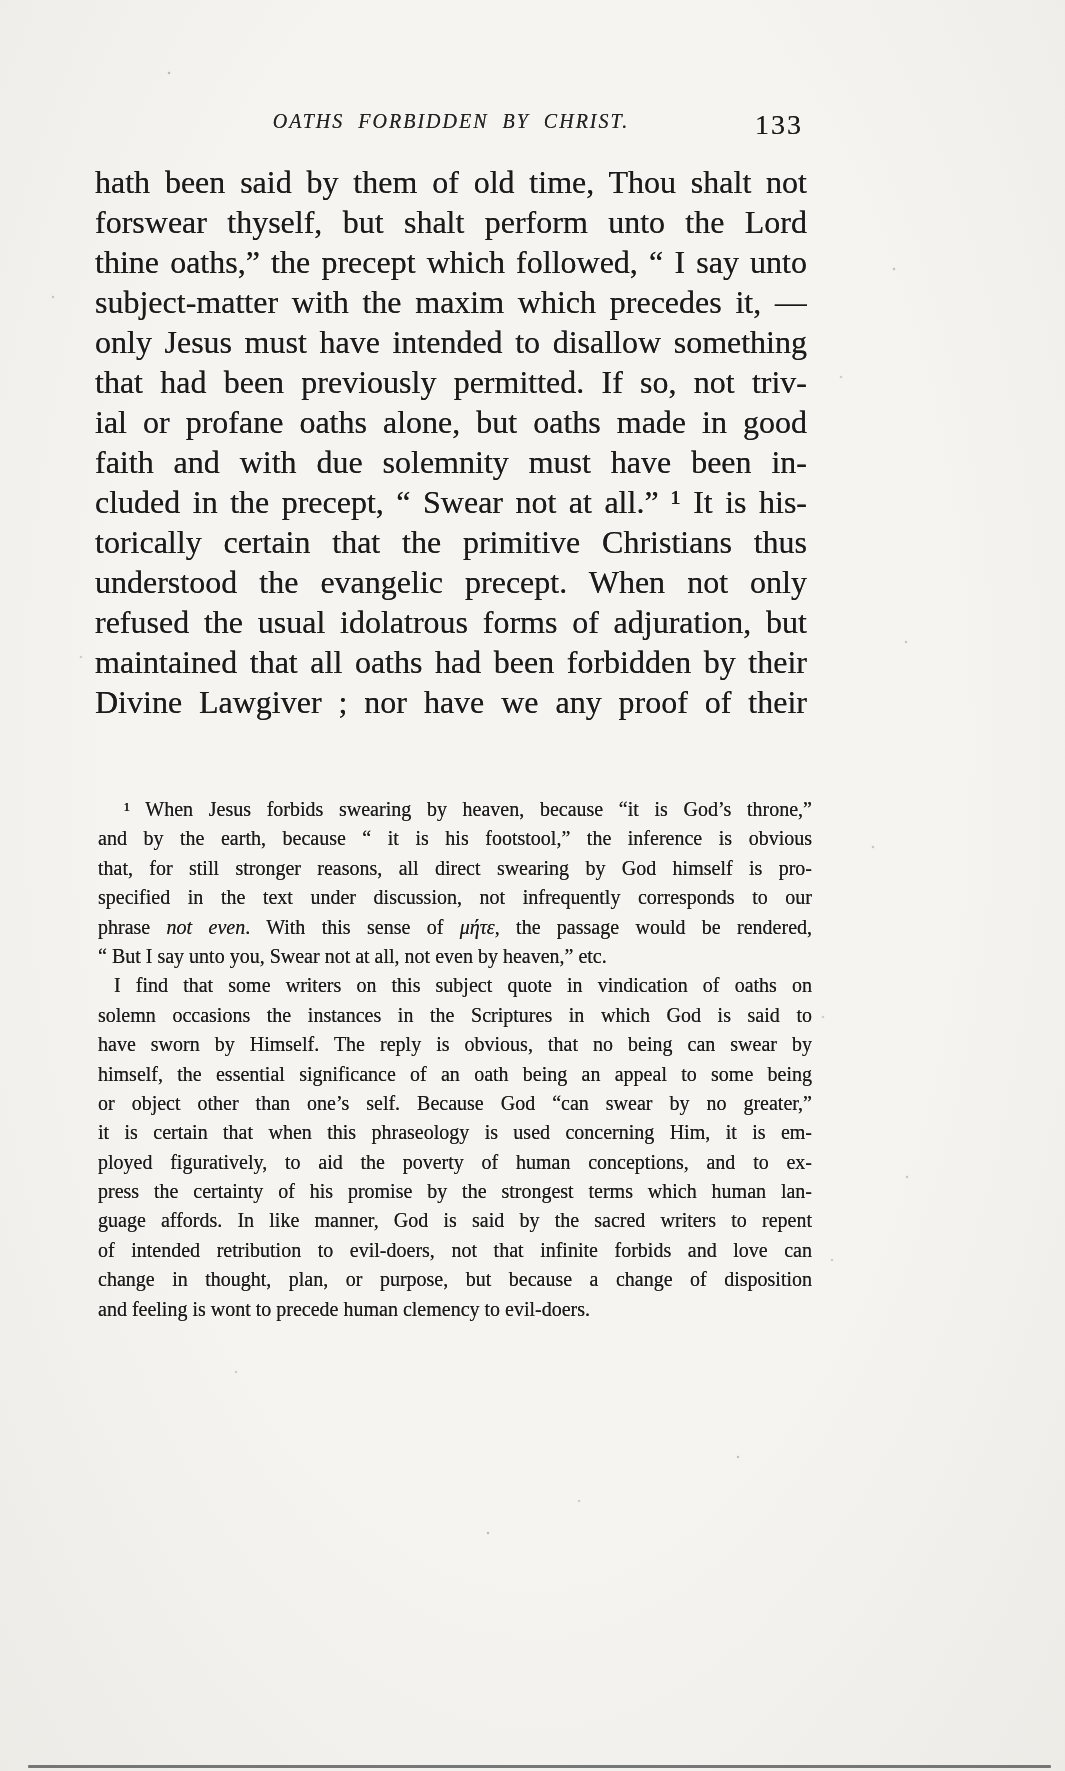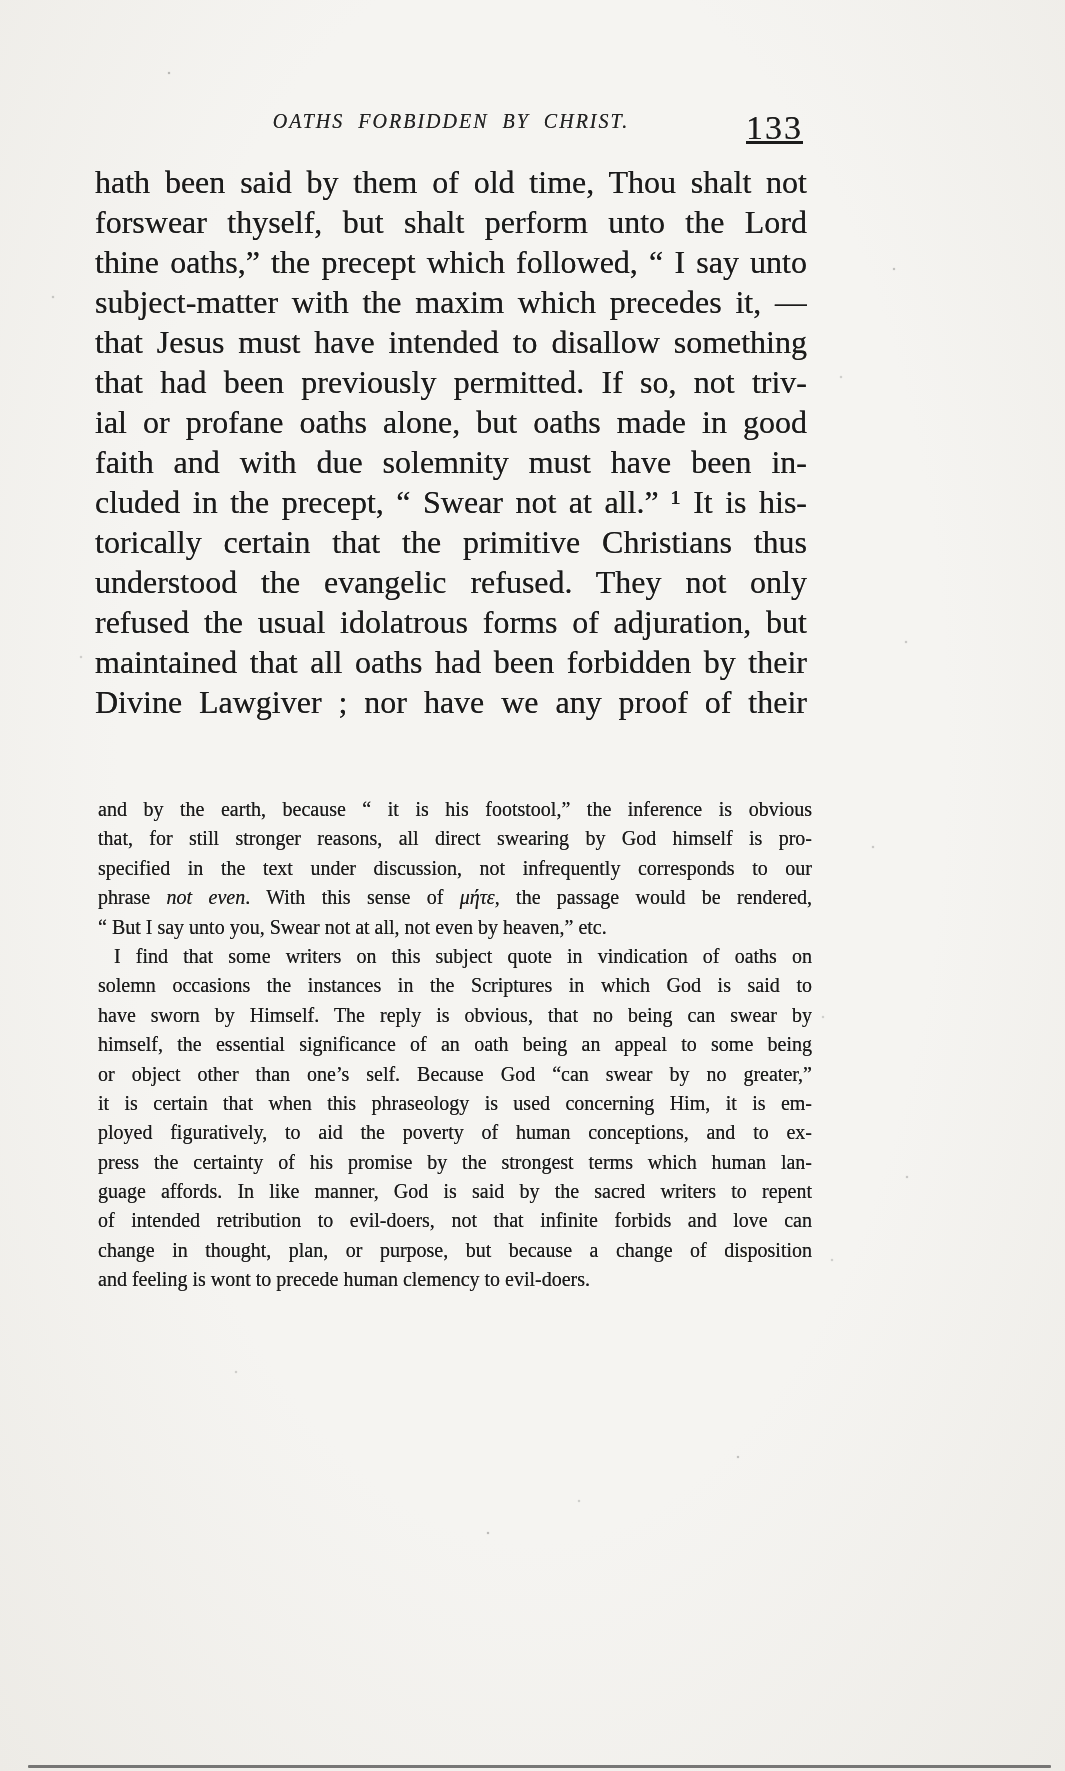--- a/index.html
+++ b/index.html
@@ -10,23 +10,22 @@
     font-family:"Liberation Serif","DejaVu Serif",serif;
     color:#1b1b1b;
     overflow:hidden;
   }
   .header{position:absolute;left:95px;top:110px;width:712px;text-align:center;}
   .header-title{
     font-style:italic;font-size:20px;letter-spacing:2px;word-spacing:7px;color:#232323;
     text-shadow:0 0 .5px rgba(20,20,20,.7);
   }
   .page-number{
-    position:absolute;right:4px;top:-1px;font-size:34px;letter-spacing:2px;
+    position:absolute;right:4px;top:-1px;font-size:28px;letter-spacing:2px;
     text-shadow:0 0 .5px rgba(20,20,20,.7);
-    text-decoration:underline;
   }
   .body-text{position:absolute;left:95px;top:162px;width:712px;}
   .body-line{
     font-size:32px;line-height:40px;height:40px;overflow:hidden;
     text-shadow:0 0 .55px rgba(15,15,15,.8);
   }
   .footnote{position:absolute;left:98px;top:795px;width:714px;}
   .fn-line{
     font-size:20px;line-height:29.4px;height:29.4px;overflow:hidden;
     text-shadow:0 0 .4px rgba(15,15,15,.75);
@@ -67,34 +66,35 @@
   <div class="header">
     <span class="header-title">OATHS FORBIDDEN BY CHRIST.</span>
     <span class="page-number">133</span>
   </div>
 
   <div class="body-text">
       <div class="body-line jline">hath been said by them of old time, Thou shalt not</div>
       <div class="body-line jline">forswear thyself, but shalt perform unto the Lord</div>
       <div class="body-line jline">thine oaths,” the precept which followed, “ I say unto</div>
       <div class="body-line jline">subject-matter with the maxim which precedes it, —</div>
-      <div class="body-line jline">that Jesus must have intended to disallow something</div>
+      <div class="body-line jline">only Jesus must have intended to disallow something</div>
       <div class="body-line jline">that had been previously permitted. If so, not triv-</div>
       <div class="body-line jline">ial or profane oaths alone, but oaths made in good</div>
       <div class="body-line jline">faith and with due solemnity must have been in-</div>
       <div class="body-line jline">cluded in the precept, “ Swear not at all.” ¹ It is his-</div>
       <div class="body-line jline">torically certain that the primitive Christians thus</div>
-      <div class="body-line jline">understood the evangelic refused. They not only</div>
+      <div class="body-line jline">understood the evangelic precept. When not only</div>
       <div class="body-line jline">refused the usual idolatrous forms of adjuration, but</div>
       <div class="body-line jline">maintained that all oaths had been forbidden by their</div>
       <div class="body-line jline">Divine Lawgiver ; nor have we any proof of their</div>
     </div>
 
   <div class="footnote">
       <div class="fn-para fn-p1">
+        <div class="fn-line jline first">¹ When Jesus forbids swearing by heaven, because “it is God’s throne,”</div>
         <div class="fn-line jline">and by the earth, because “ it is his footstool,” the inference is obvious</div>
         <div class="fn-line jline">that, for still stronger reasons, all direct swearing by God himself is pro-</div>
         <div class="fn-line jline">specified in the text under discussion, not infrequently corresponds to our</div>
         <div class="fn-line jline">phrase <i>not even</i>. With this sense of <i>μήτε</i>, the passage would be rendered,</div>
         <div class="fn-line">“ But I say unto you, Swear not at all, not even by heaven,” etc.</div>
       </div>
       <div class="fn-para fn-p2">
         <div class="fn-line jline first">I find that some writers on this subject quote in vindication of oaths on</div>
         <div class="fn-line jline">solemn occasions the instances in the Scriptures in which God is said to</div>
         <div class="fn-line jline">have sworn by Himself. The reply is obvious, that no being can swear by</div>

